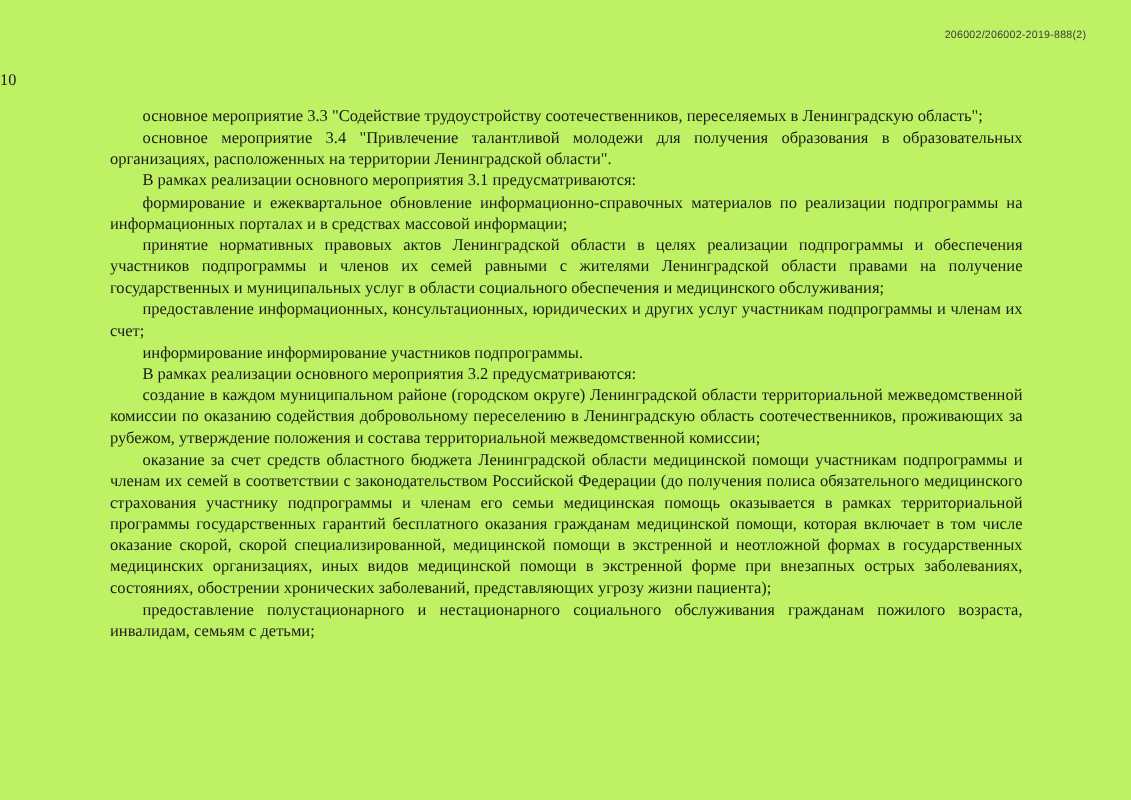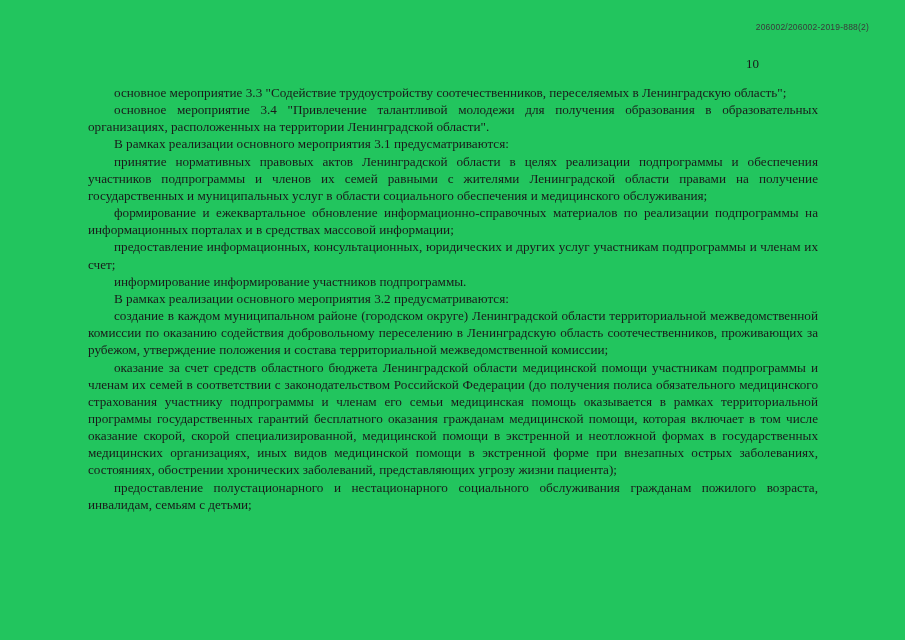--- a/index.html
+++ b/index.html
@@ -11,37 +11,37 @@
     width: 905px;
     height: 640px;
     overflow: hidden;
     font-family: "Liberation Serif", serif;
     color: #1a1a1a;
   }
   .page {
     position: relative;
     width: 905px;
     height: 640px;
-    background: #22c55e;
+    background: #bef264;
   }
   .doc-code {
     position: absolute;
     top: 22px;
     right: 36px;
     font-family: "Liberation Sans", sans-serif;
     font-size: 8.5px;
     letter-spacing: 0.2px;
     color: #3a3a3a;
   }
   .page-number {
     position: absolute;
     top: 56px;
     left: 0;
     width: 759px;
-    text-align: right;
+    text-align: left;
     font-size: 13px;
     color: #1a1a1a;
   }
   .body-text {
     position: absolute;
     top: 84px;
     left: 88px;
     width: 730px;
     font-size: 13.2px;
     line-height: 1.30;
@@ -69,22 +69,22 @@
 <div class="page">
 
   <div class="doc-code">206002/206002-2019-888(2)</div>
 
   <div class="page-number">10</div>
 
   <div class="body-text">
     <p class="para no-stretch">основное мероприятие 3.3 "Содействие трудоустройству соотечественников, переселяемых в Ленинградскую область";</p>
     <p class="para no-stretch">основное мероприятие 3.4 "Привлечение талантливой молодежи для получения образования в образовательных организациях, расположенных на территории Ленинградской области".</p>
     <p class="para no-stretch">В рамках реализации основного мероприятия 3.1 предусматриваются:</p>
+    <p class="para no-stretch">формирование и ежеквартальное обновление информационно-справочных материалов по реализации подпрограммы на информационных порталах и в средствах массовой информации;</p>
     <p class="para no-stretch">принятие нормативных правовых актов Ленинградской области в целях реализации подпрограммы и обеспечения участников подпрограммы и членов их семей равными с жителями Ленинградской области правами на получение государственных и муниципальных услуг в области социального обеспечения и медицинского обслуживания;</p>
-    <p class="para no-stretch">формирование и ежеквартальное обновление информационно-справочных материалов по реализации подпрограммы на информационных порталах и в средствах массовой информации;</p>
     <p class="para no-stretch">предоставление информационных, консультационных, юридических и других услуг участникам подпрограммы и членам их счет;</p>
     <p class="para no-stretch">информирование информирование участников подпрограммы.</p>
     <p class="para no-stretch">В рамках реализации основного мероприятия 3.2 предусматриваются:</p>
     <p class="para no-stretch">создание в каждом муниципальном районе (городском округе) Ленинградской области территориальной межведомственной комиссии по оказанию содействия добровольному переселению в Ленинградскую область соотечественников, проживающих за рубежом, утверждение положения и состава территориальной межведомственной комиссии;</p>
     <p class="para no-stretch">оказание за счет средств областного бюджета Ленинградской области медицинской помощи участникам подпрограммы и членам их семей в соответствии с законодательством Российской Федерации (до получения полиса обязательного медицинского страхования участнику подпрограммы и членам его семьи медицинская помощь оказывается в рамках территориальной программы государственных гарантий бесплатного оказания гражданам медицинской помощи, которая включает в том числе оказание скорой, скорой специализированной, медицинской помощи в экстренной и неотложной формах в государственных медицинских организациях, иных видов медицинской помощи в экстренной форме при внезапных острых заболеваниях, состояниях, обострении хронических заболеваний, представляющих угрозу жизни пациента);</p>
     <p class="para no-stretch">предоставление полустационарного и нестационарного социального обслуживания гражданам пожилого возраста, инвалидам, семьям с детьми;</p>
   </div>
 
 </div>
 

